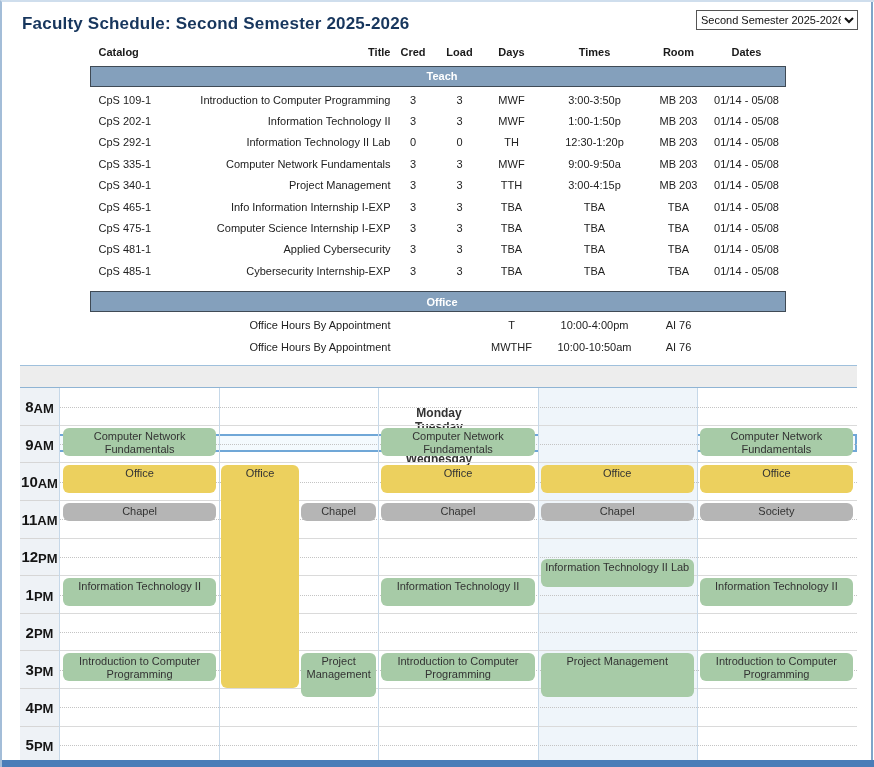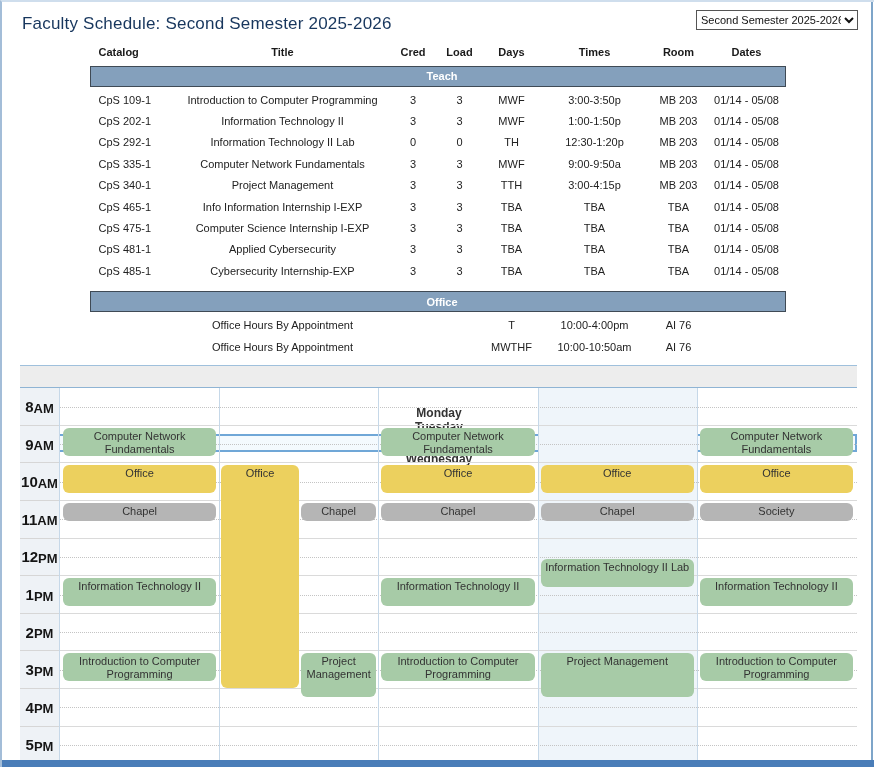--- a/index.html
+++ b/index.html
@@ -7,30 +7,30 @@
   body { font-family:"Liberation Sans", sans-serif; }
   .page {
     position:relative; width:874px; height:767px; background:#fff;
     border-left:2px solid #a3bdd8; border-top:2px solid #cfdeed;
     overflow:hidden;
   }
   .right-border { position:absolute; top:0; right:1px; width:2px; height:100%; background:#7ea5c9; z-index:5; }
   .bottom-bar { position:absolute; left:0; bottom:0; width:100%; height:7px; background:#4a7db8; z-index:6; }
 
   
-  .page-title { margin:12px 0 0 20px; font-size:17px; font-weight:normal; color:#17365d; letter-spacing:0.2px; }
+  .page-title { margin:12px 0 0 20px; font-size:17px; font-weight:bold; color:#17365d; letter-spacing:0.2px; }
   .select-wrap { position:absolute; top:8px; right:16px; }
   .select-wrap select { font-size:11px; width:162px; height:20px; border:1px solid #555; background:#fff; color:#111; }
 
   
   table.sched { margin:12px 0 0 88px; width:695px; border-collapse:collapse; font-size:11px; color:#222; table-layout:fixed; }
   table.sched th { font-weight:bold; color:#1a1a1a; padding:0 0 2px 0; }
   table.sched td { height:21.4px; padding:0; white-space:nowrap; overflow:hidden; }
   .c-left  { text-align:left; padding-left:8px !important; }
-  .c-title { text-align:center; }
+  .c-title { text-align:right; }
   .c-mid   { text-align:center; }
   tr.section-bar td {
     height:20px; color:#fff; font-weight:bold; padding-left:8px;
     border:1px solid #3f4a55;
     text-align:center;
   }
   tr.spacer td { height:auto; }
 
   
   .calendar { position:relative; margin:8px 0 0 18px; width:837px; }

